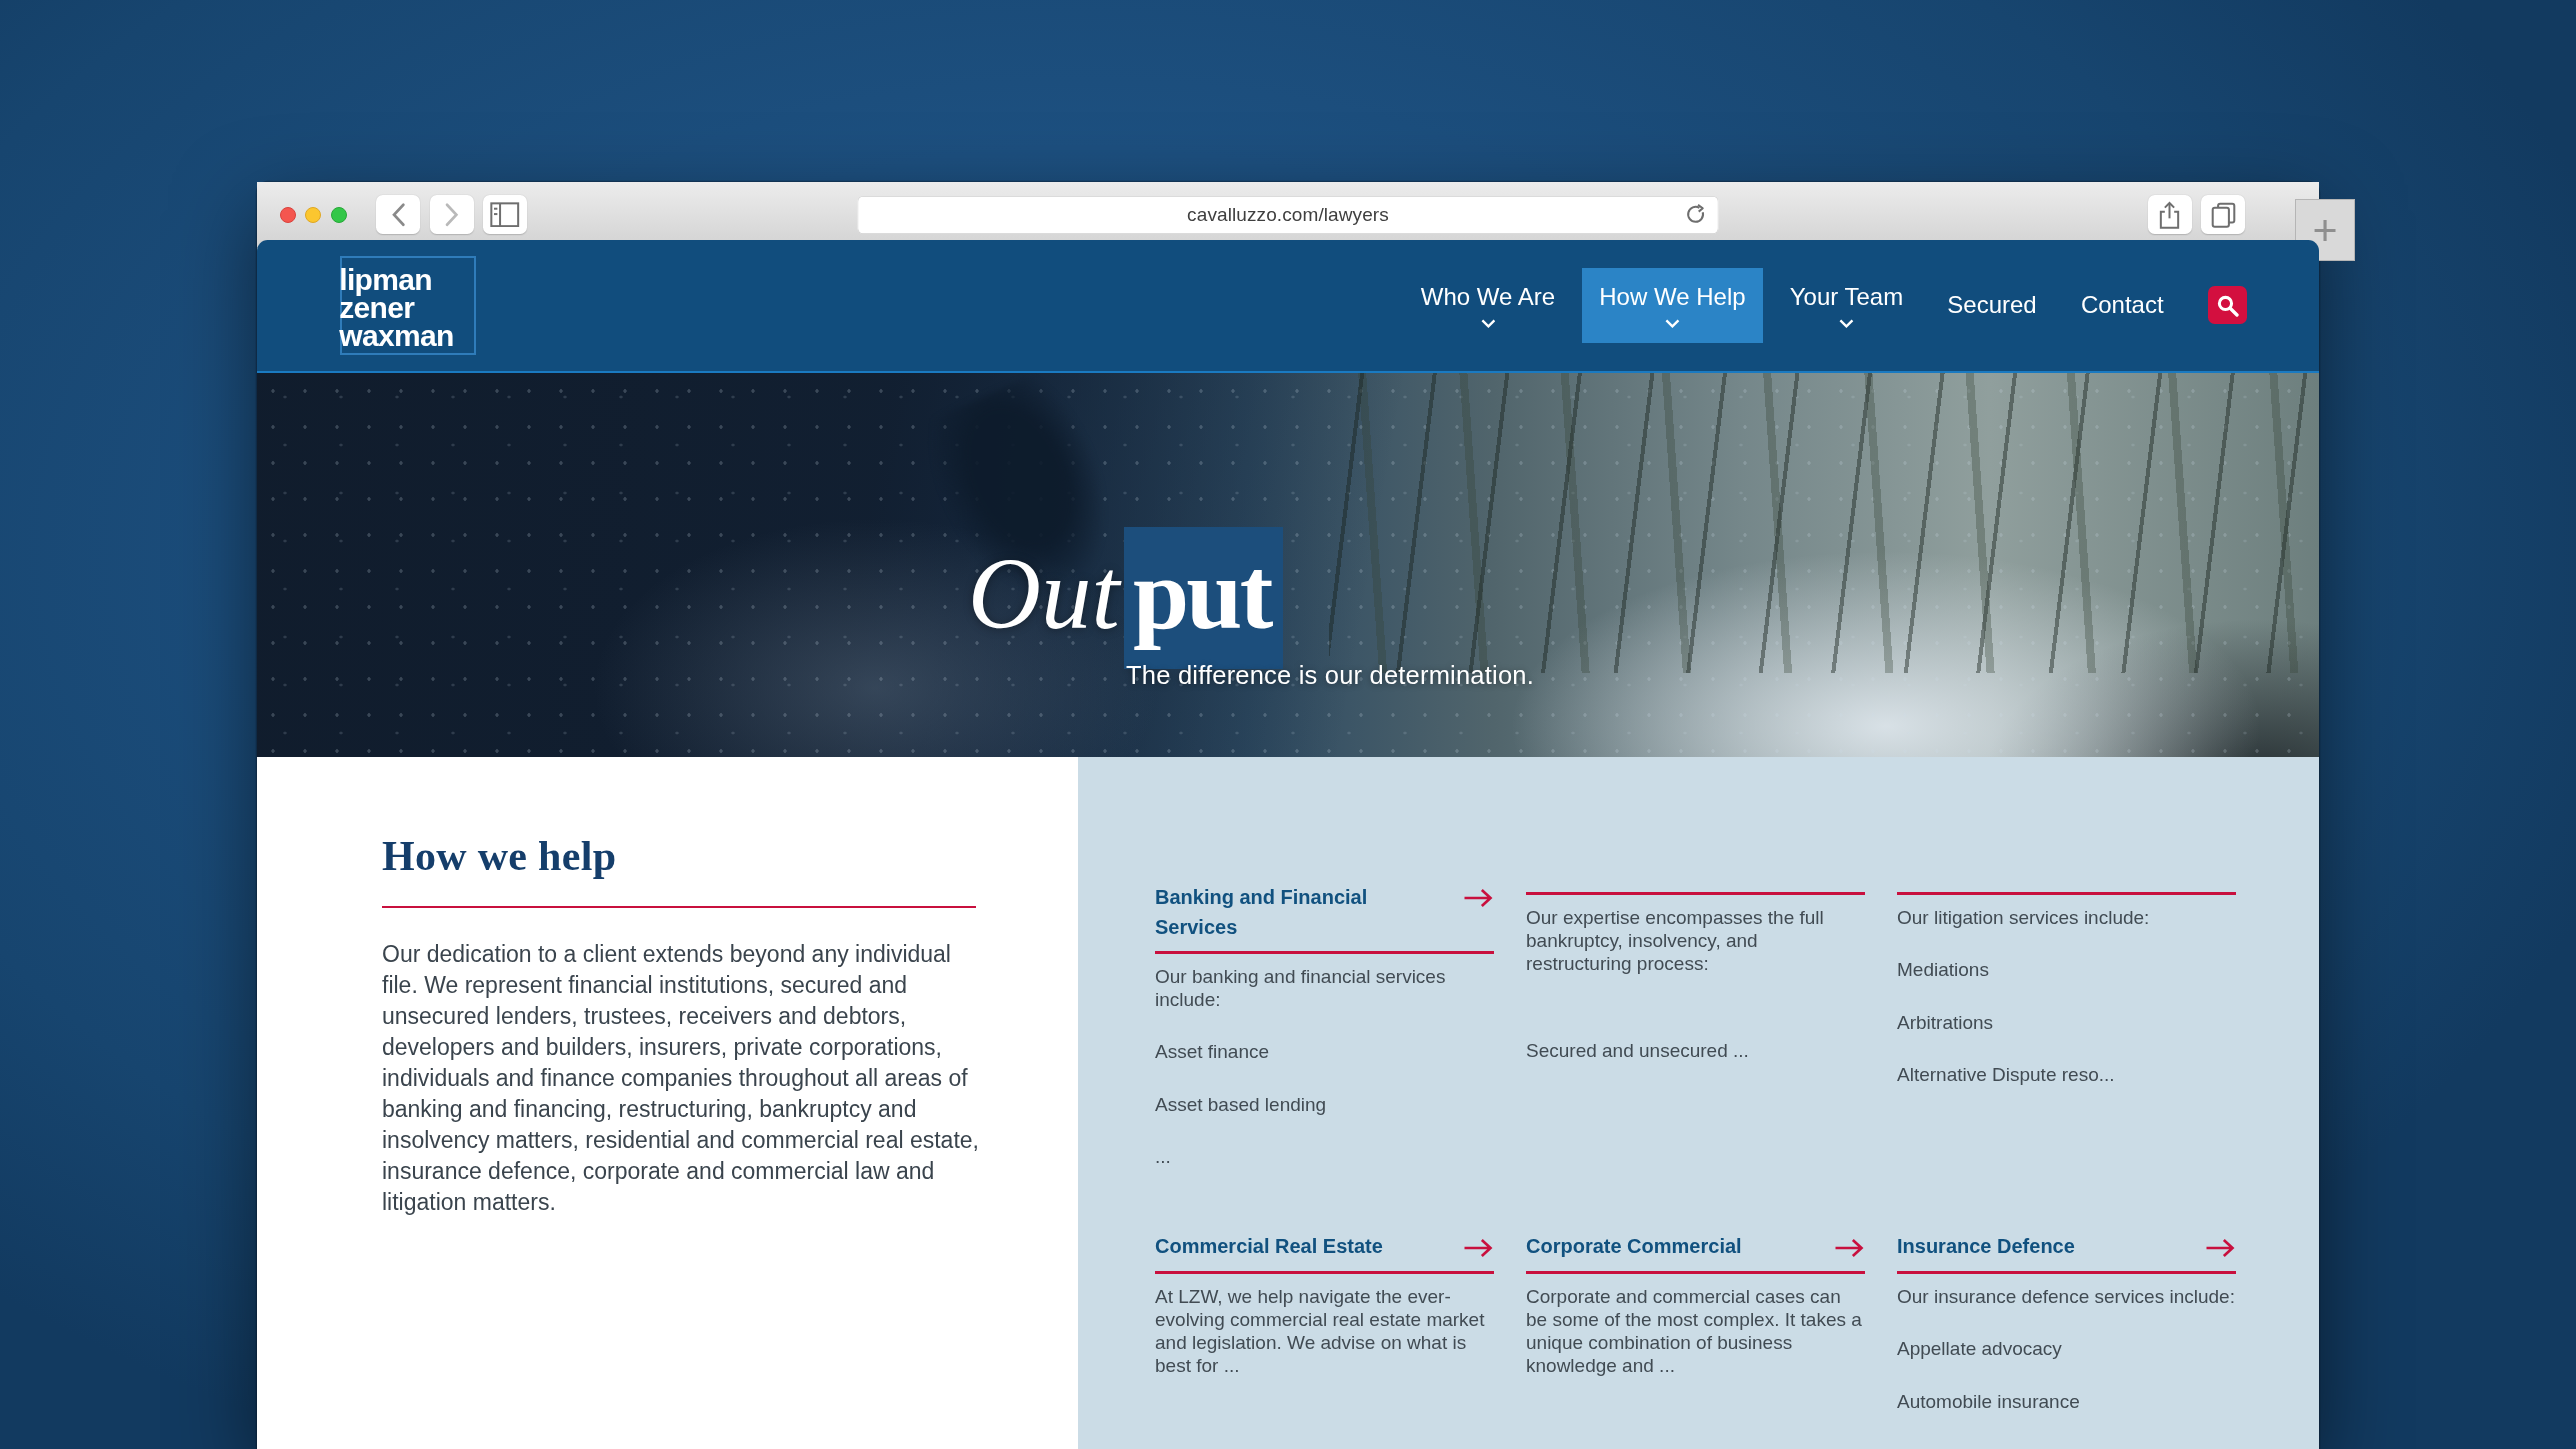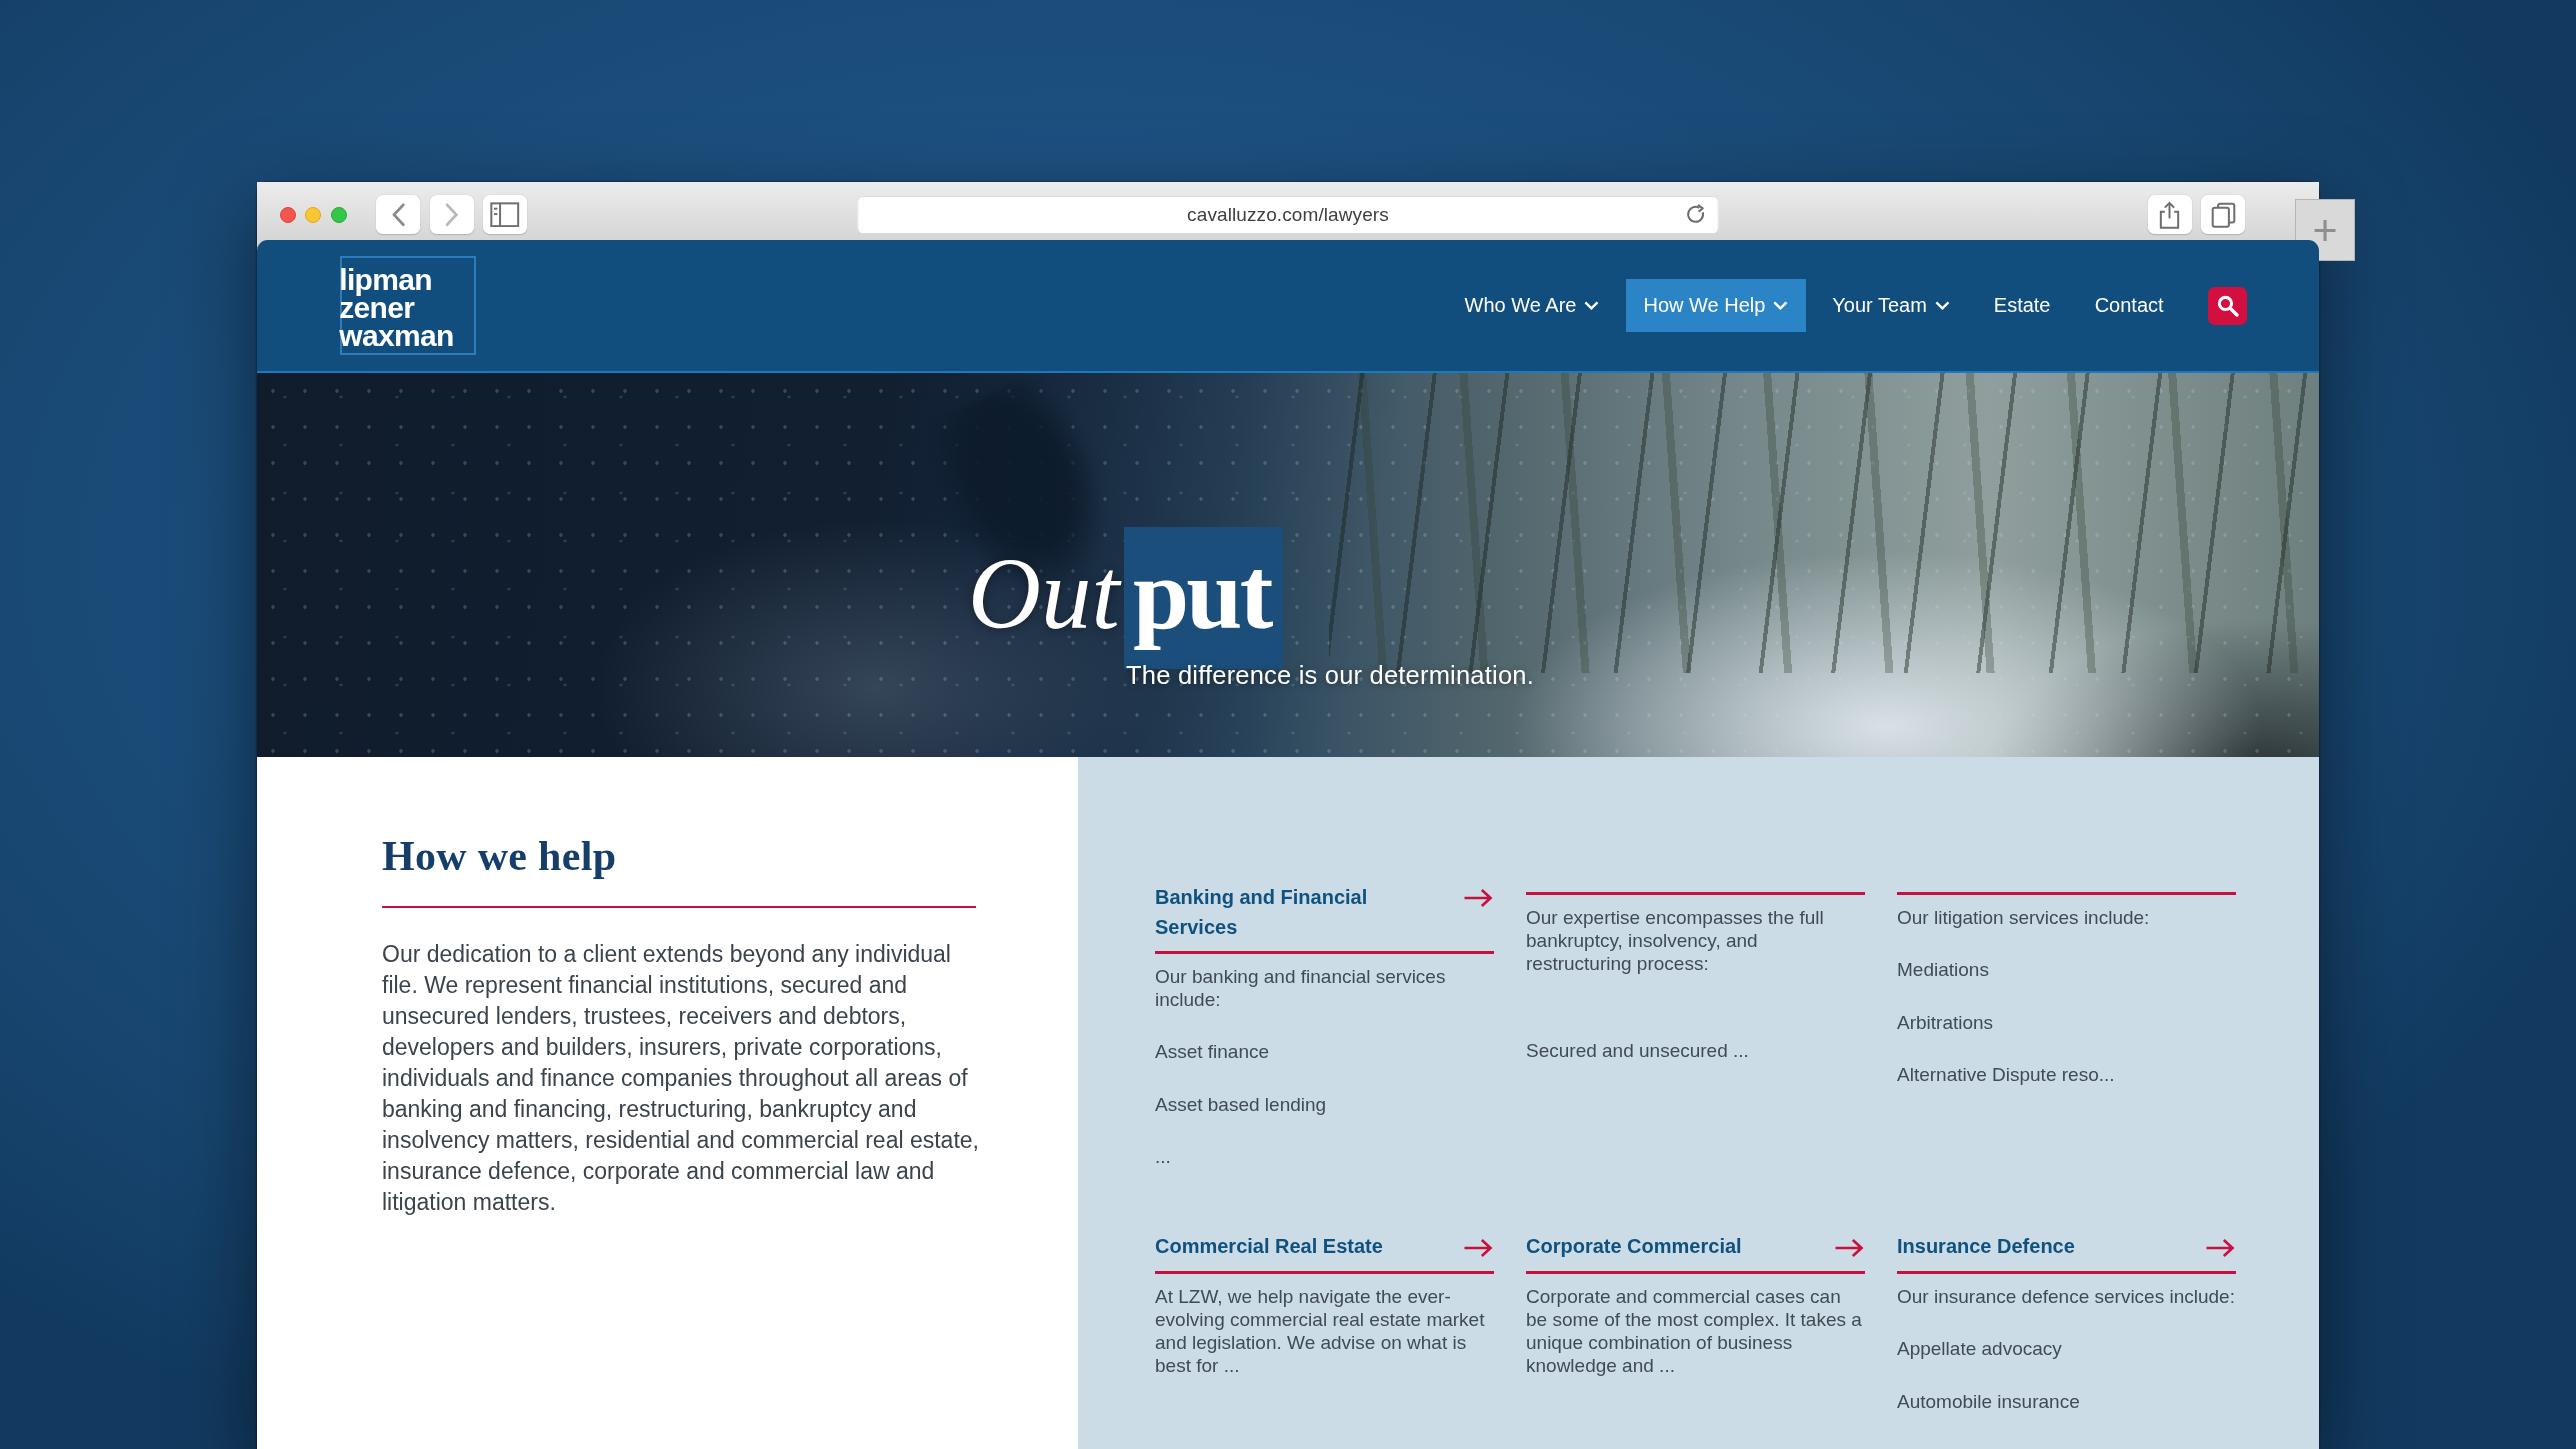--- a/index.html
+++ b/index.html
@@ -66,23 +66,24 @@
   .logo {
     width:136px; height:99px; border:2px solid var(--logo-border, #2f7cba);
     padding:8px 0 0 0; cursor:pointer;
   }
   .logo-line {
     color:#fff; font-weight:700; font-size:30px; line-height:28px;
     letter-spacing:-0.7px; margin-left:-2.7px; white-space:nowrap;
   }
   .site-nav { margin-left:auto; display:flex; align-items:center; }
   .nav-item {
-    display:flex; align-items:center; gap:8px; color:#fff; font-size:20px;
+    display:flex; align-items:center; gap:8px; color:#fff; font-size:24px;
     padding:14.8px 17.4px; margin-left:9.4px; text-decoration:none; cursor:pointer;
     white-space:nowrap;
+    flex-direction:column;
   }
   .nav-item.active { background:var(--nav-active, #2b84c6); }
   .search-btn {
     margin-left:27px; width:39px; height:38px; border:0; border-radius:6.7px;
     background:var(--search-red, #d30f3f); display:flex; align-items:center; justify-content:center;
     cursor:pointer;
   }
 
   
   .hero {
@@ -262,21 +263,21 @@
           </a>
           <a class="nav-item">
             <span>Your Team</span>
             <span>
               <svg width="14.8" height="9.4" viewBox="0 0 22 14">
                   <path d="M2 2 L11 11 L20 2" fill="none" stroke="#fff" stroke-width="3.5"></path>
                 </svg>
             </span>
           </a>
           <a class="nav-item">
-            <span>Estate</span>
+            <span>Secured</span>
           </a>
           <a class="nav-item">
             <span>Contact</span>
           </a>
           <button class="search-btn">
             <span>
               <svg width="23" height="23" viewBox="0 0 34 34">
                 <circle cx="14" cy="14" r="9" fill="none" stroke="#fff" stroke-width="4.5"></circle>
                 <line x1="21" y1="21" x2="31" y2="31" stroke="#fff" stroke-width="5" stroke-linecap="round"></line>
               </svg>

